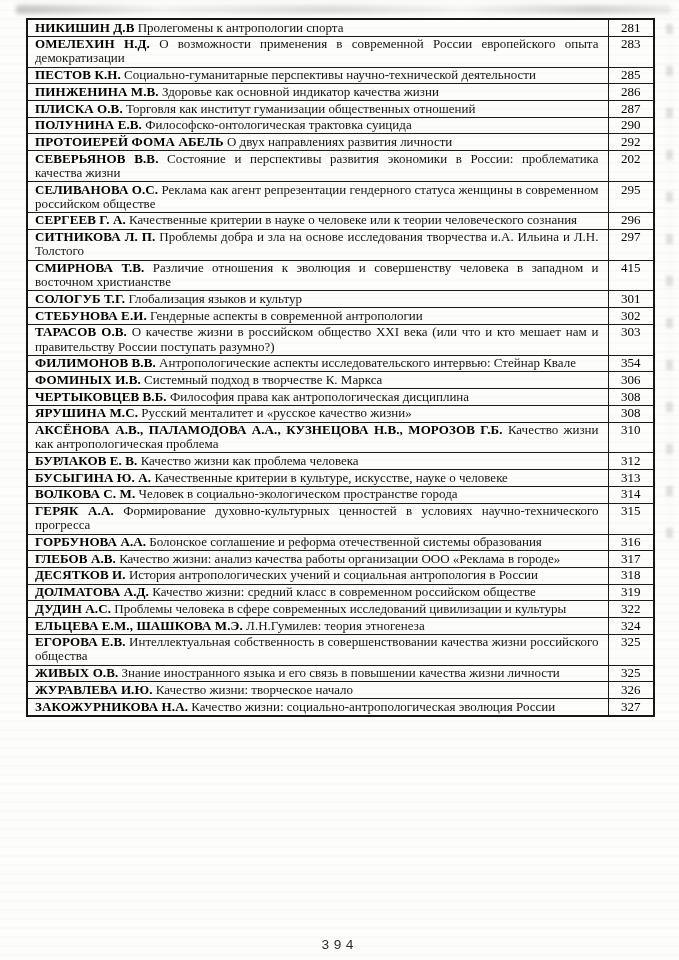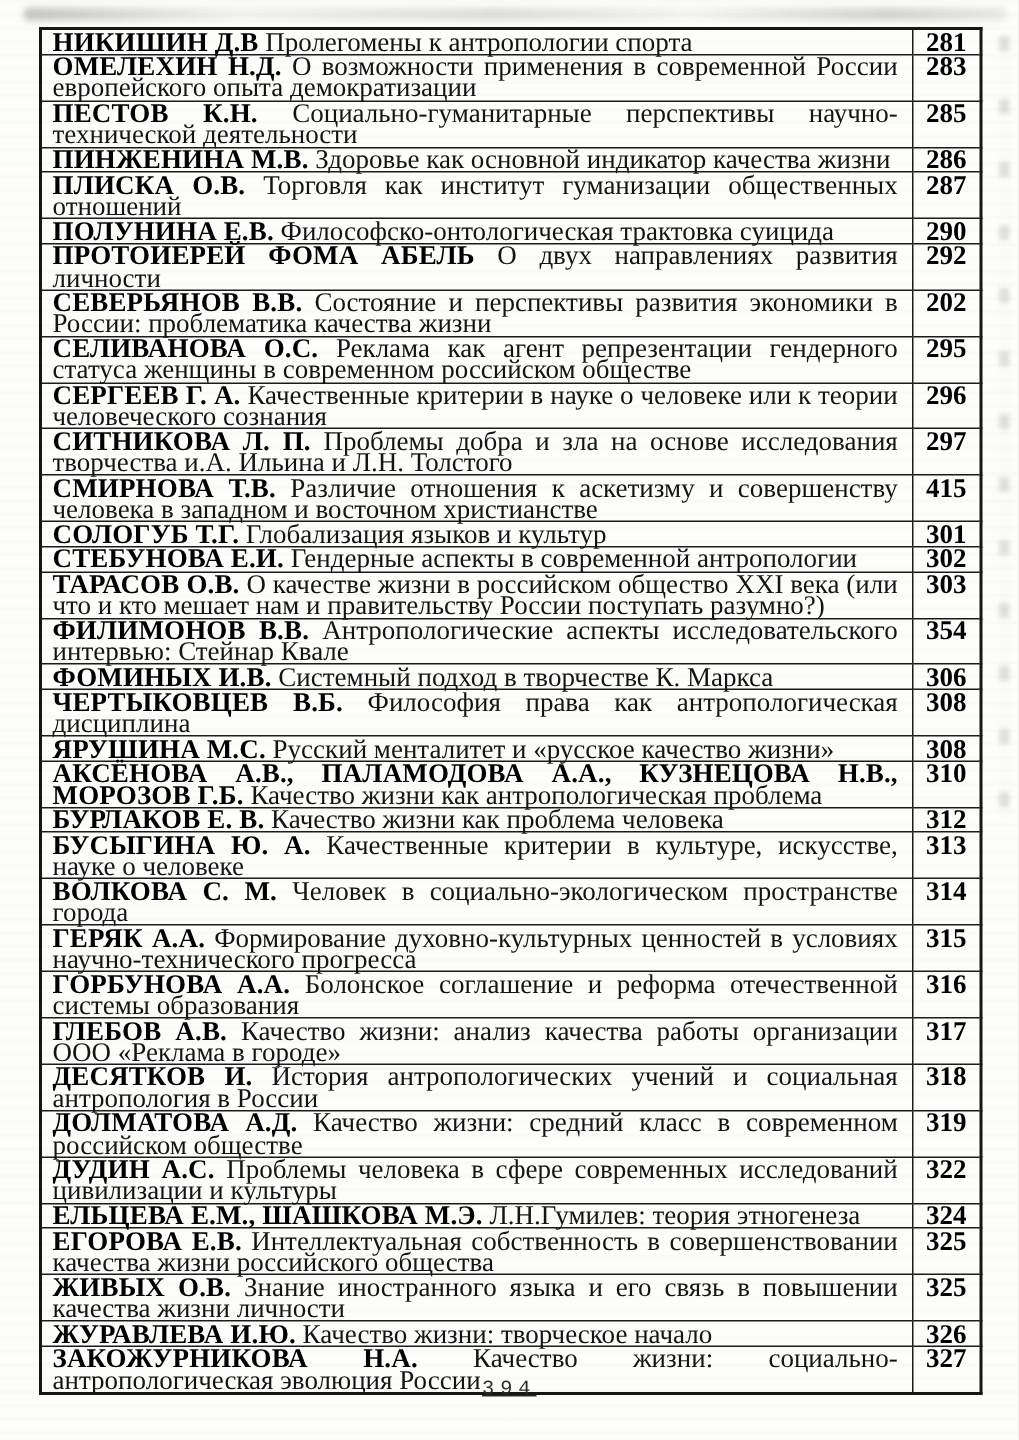--- a/index.html
+++ b/index.html
@@ -29,51 +29,50 @@
     top: 24px; right: 6px; width: 7px; height: 520px;
     background: repeating-linear-gradient(180deg,
       rgba(120,120,120,0.22) 0 10px, rgba(200,200,200,0.04) 10px 42px);
     filter: blur(1.5px);
   }
   table.toc {
     border-collapse: collapse;
     table-layout: fixed;
     width: 627px;
     margin: 18px 26px 0 26px;
-    font-size: 18px;
+    font-size: 13px;
     line-height: 14.2px;
     border: 2px solid #161616;
     padding-left: 32px;
   }
   col.c-entry { width: 581px; }
   col.c-page  { width: 46px; }
   td {
     border: 1.3px solid #1b1b1b;
     vertical-align: top;
   }
   td.entry {
     padding: 0.5px 9px 1px 7px;
     text-align: justify;
   }
   td.entry .author { font-weight: bold; color: #000; letter-spacing: 0.1px; }
   td.pagenum {
     padding: 0.5px 2px 1px 2px;
     text-align: center;
-    font-weight: bold;
+    font-weight: normal;
     color: #000;
   }
   .footer {
     position: absolute;
-    top: 919px; left: 0; right: 0;
+    top: 938px; left: 0; right: 0;
     text-align: center;
     font-family: "Liberation Mono", "DejaVu Sans Mono", monospace;
     font-size: 13.5px;
     letter-spacing: 4px;
     color: #2a2a2a;
-    text-decoration: underline;
   }
 </style>
 </head>
 <body>
 
 <div class="page">
   <div class="scan-smear-top"></div>
   <div class="scan-smear-right"></div>
 
   <table class="toc">
@@ -132,21 +131,21 @@
     <td class="entry"><span class="author">СЕРГЕЕВ Г. А.</span> <span class="title">Качественные критерии в науке о человеке или к теории человеческого сознания</span></td>
     <td class="pagenum">296</td>
   </tr>
 
   <tr class="toc-row">
     <td class="entry"><span class="author">СИТНИКОВА Л. П.</span> <span class="title">Проблемы добра и зла на основе исследования творчества и.А. Ильина и Л.Н. Толстого</span></td>
     <td class="pagenum">297</td>
   </tr>
 
   <tr class="toc-row">
-    <td class="entry"><span class="author">СМИРНОВА Т.В.</span> <span class="title">Различие отношения к аскетизму и совершенству человека в западном и восточном христианстве</span></td>
+    <td class="entry"><span class="author">СМИРНОВА Т.В.</span> <span class="title">Различие отношения к эволюция и совершенству человека в западном и восточном христианстве</span></td>
     <td class="pagenum">415</td>
   </tr>
 
   <tr class="toc-row">
     <td class="entry"><span class="author">СОЛОГУБ Т.Г.</span> <span class="title">Глобализация языков и культур</span></td>
     <td class="pagenum">301</td>
   </tr>
 
   <tr class="toc-row">
     <td class="entry"><span class="author">СТЕБУНОВА Е.И.</span> <span class="title">Гендерные аспекты в современной антропологии</span></td>

